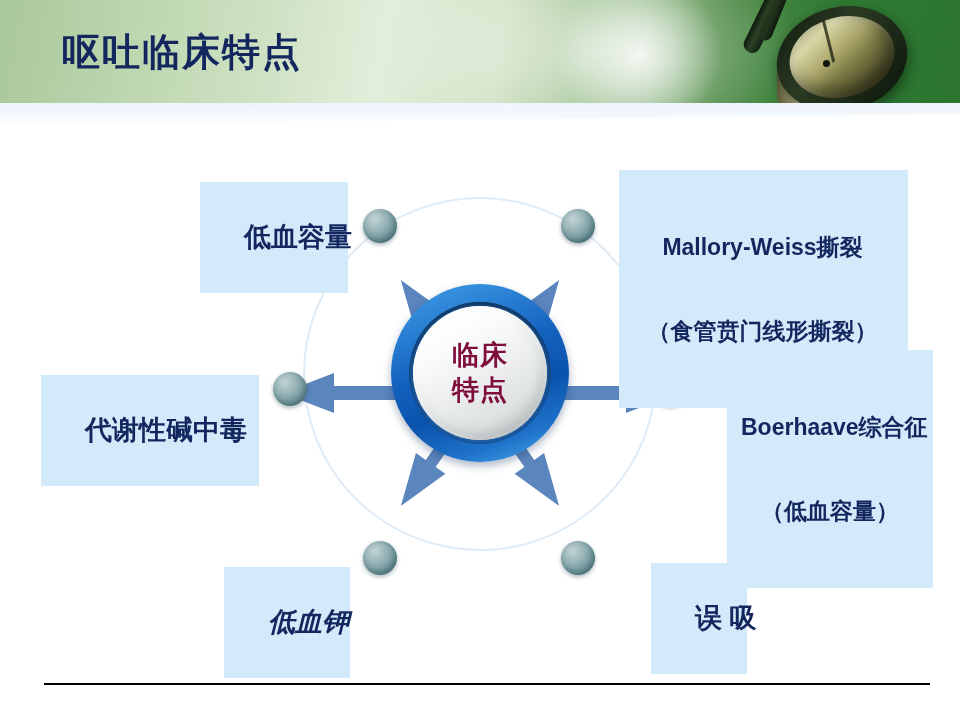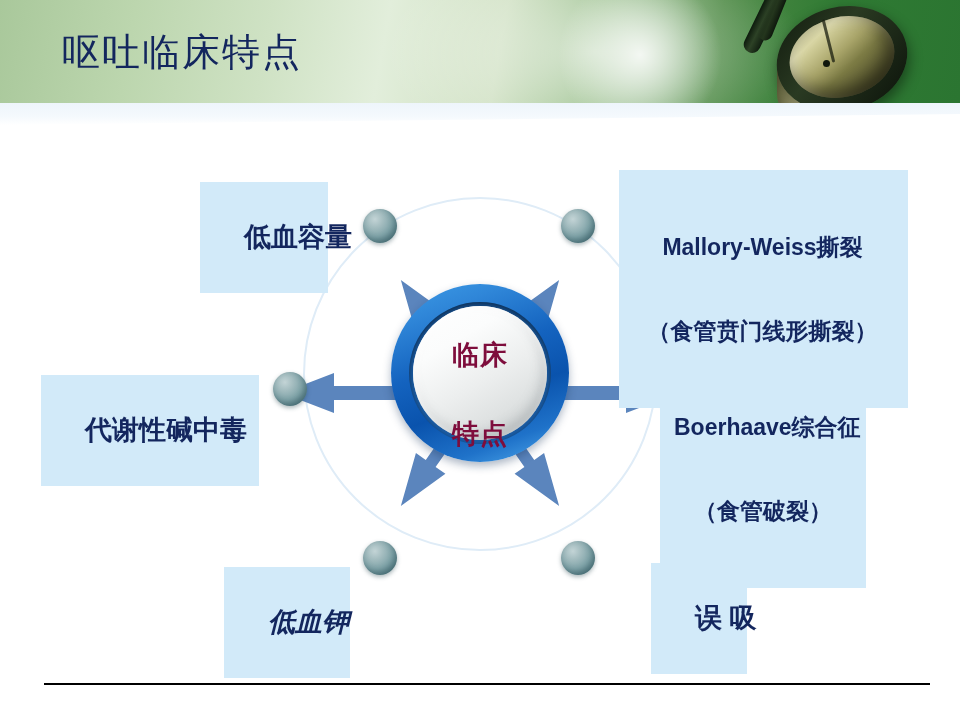--- a/index.html
+++ b/index.html
@@ -116,21 +116,21 @@
     left: 0; top: 103px;
     width: 960px; height: 22px;
     background: linear-gradient(180deg,#eef5fb 0%, #f4f9fd 60%, #ffffff 100%);
     clip-path: polygon(0 0, 960px 0, 960px 11px, 0 22px);
   }
 
   #slide-title {
     position: absolute;
     left: 62px; top: 33px;
     font-size: 38px;
-    font-weight: normal;
+    font-weight: bold;
     color: #13265e;
     letter-spacing: 2px;
     line-height: 1;
     white-space: nowrap;
   }
 
   
   #diagram {
     position: absolute;
     left: 0; top: 104px;
@@ -177,21 +177,20 @@
     align-items: center;
     justify-content: center;
   }
   .hub-label {
     font-size: 27px;
     font-weight: bold;
     color: #7e0d3c;
     line-height: 1.28;
     letter-spacing: 1px;
     text-align: left;
-    margin-top: 44px;
   }
 
   
   .arrow {
     position: absolute;
     transform-origin: 0% 50%;
   }
   .arrow svg { display: block; }
 
   
@@ -289,36 +288,36 @@
     </div>
   </div>
 
   <div class="node" style="left:363px; top:105px;"></div>
   <div class="node" style="left:561px; top:105px;"></div>
   <div class="node" style="left:273px; top:268px;"></div>
   <div class="node" style="left:654px; top:268px;"></div>
   <div class="node" style="left:363px; top:437px;"></div>
   <div class="node" style="left:561px; top:437px;"></div>
 
-  <div class="label-box lab-cn" style="left:200px; top:78px; width:128px;">
+  <div class="label-box lab-cn" style="left:200px; top:78px; width:148px;">
     <span>低血容量</span>
   </div>
 
   <div class="label-box lab-mix" style="left:619px; top:66px; width:289px;padding-left:12px;">
     <div>Mallory-Weiss撕裂</div>
     <div>（食管贲门线形撕裂）</div>
   </div>
 
   <div class="label-box lab-cn" style="left:41px; top:251px; width:218px;margin-top:20px;">
     <span>代谢性碱中毒</span>
   </div>
 
-  <div class="label-box lab-mix" style="left:660px; top:246px; width:206px;">
+  <div class="label-box lab-mix" style="left:727px; top:246px; width:206px;">
     <div>Boerhaave综合征</div>
-    <div>（食管破裂）</div>
+    <div>（低血容量）</div>
   </div>
 
   <div class="label-box lab-cn" style="left:224px; top:463px; width:126px;font-style:italic;">
     <span>低血钾</span>
   </div>
 
   <div class="label-box lab-cn" style="left:651px; top:459px; width:96px;">
     <span>误 吸</span>
   </div>
 

